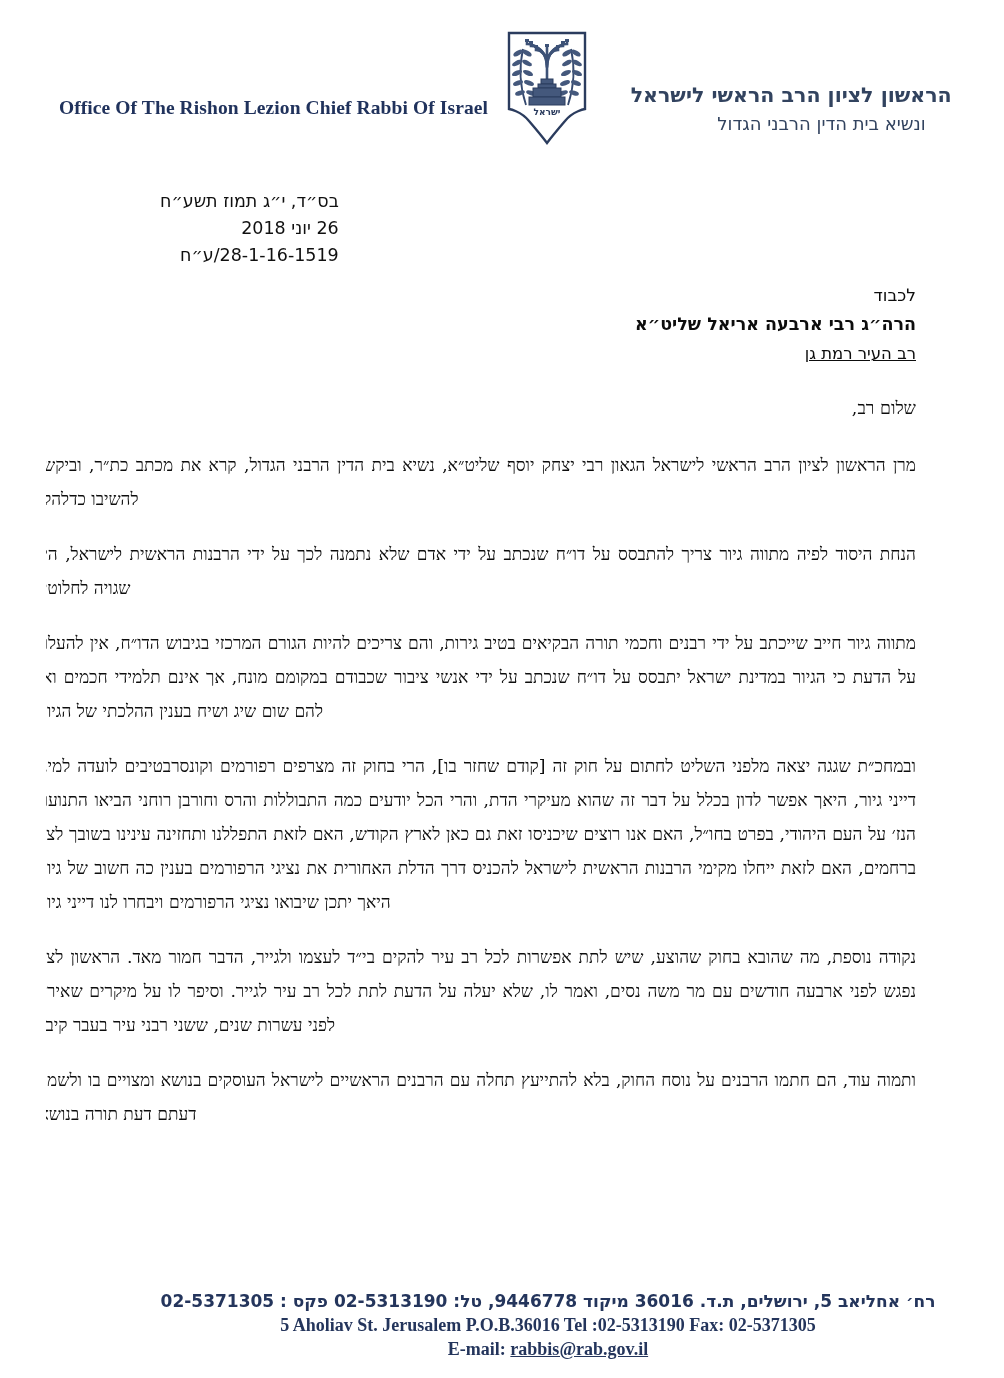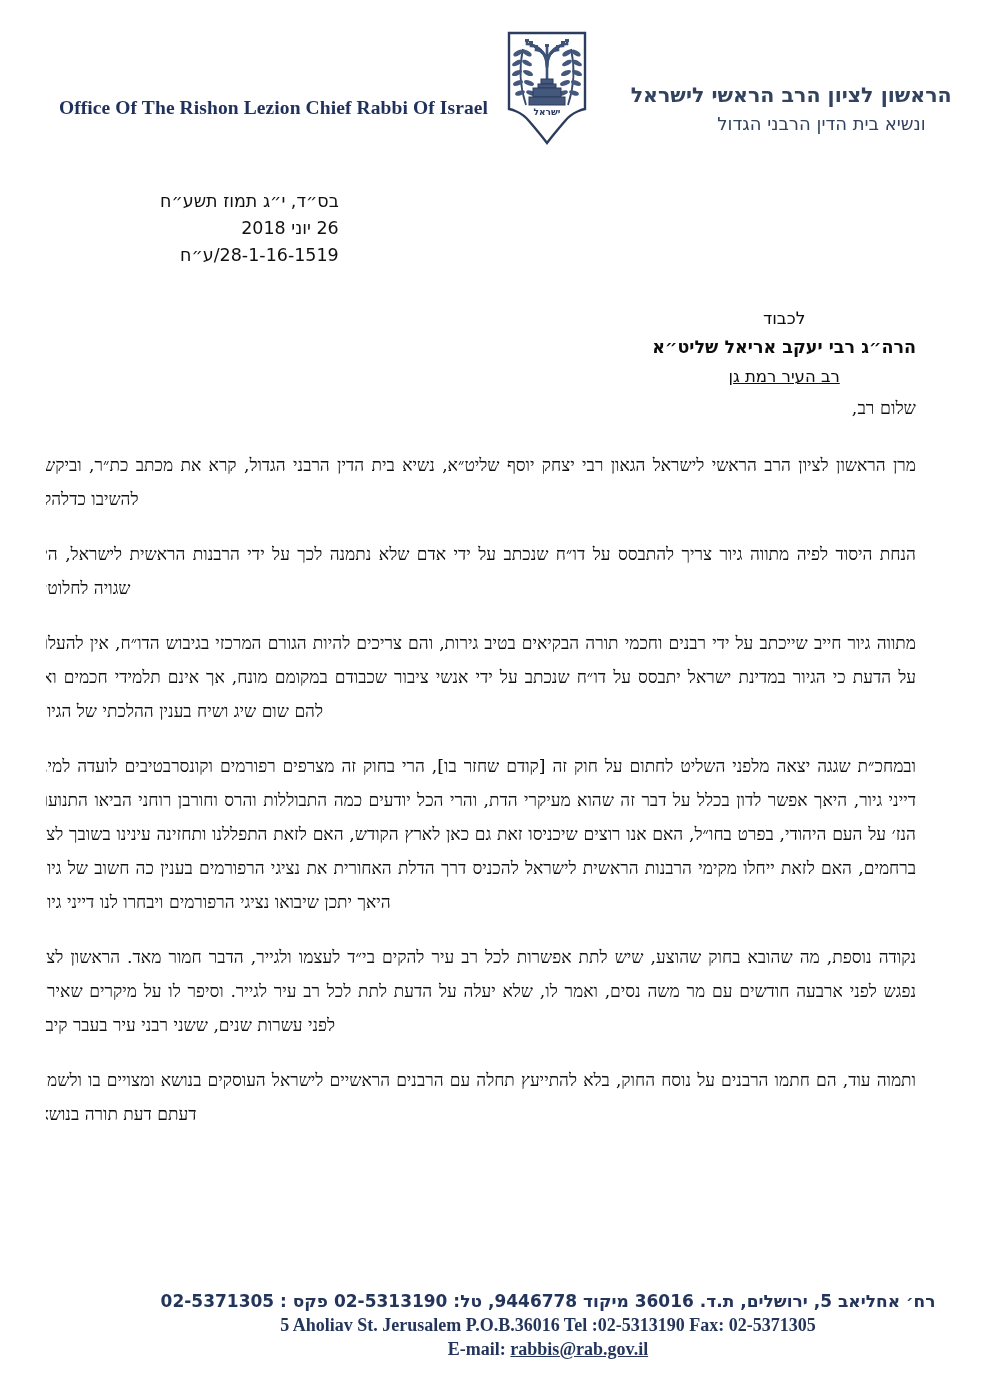--- a/index.html
+++ b/index.html
@@ -94,25 +94,24 @@
     line-height: 27px;
   }
   .dateblock .dl { white-space: nowrap; }
 
   
   .addressee {
     position: absolute;
     top: 282px;
     right: 42px;
     direction: rtl;
-    text-align: center;
+    text-align: right;
     color: #0d0d0d;
     font-family: "DejaVu Sans", sans-serif;
     line-height: 27px;
-    margin-top: 23px;
   }
   .addressee .to     { font-size: 17px; }
   .addressee .name   { font-size: 17.5px; font-weight: bold; margin-top: 2px;}
   .addressee .role   { font-size: 16.5px; text-decoration: underline; margin-top: 2px;}
 
   
   .salutation {
     position: absolute;
     top: 398px;
     right: 42px;
@@ -264,21 +263,21 @@
   </div>
 
   <div class="dateblock">
     <div class="dl">בס״ד, י״ג תמוז תשע״ח</div>
     <div class="dl">26 יוני 2018</div>
     <div class="dl">28-1-16-1519/ע״ח</div>
   </div>
 
   <div class="addressee">
     <div class="to">לכבוד</div>
-    <div class="name">הרה״ג רבי יעקב אריאל שליט״א</div>
+    <div class="name">הרה״ג רבי ארבעה אריאל שליט״א</div>
     <div class="role">רב העיר רמת גן</div>
   </div>
 
   <div class="salutation">שלום רב,</div>
 
   <div class="body">
     <p class="just">מרן הראשון לציון הרב הראשי לישראל הגאון רבי יצחק יוסף שליט״א, נשיא בית הדין הרבני הגדול, קרא את מכתב כת״ר, וביקשני להשיבו כדלהלן:</p>
     <p class="just">הנחת היסוד לפיה מתווה גיור צריך להתבסס על דו״ח שנכתב על ידי אדם שלא נתמנה לכך על ידי הרבנות הראשית לישראל, היא שגויה לחלוטין.</p>
     <p class="just">מתווה גיור חייב שייכתב על ידי רבנים וחכמי תורה הבקיאים בטיב גירות, והם צריכים להיות הגורם המרכזי בגיבוש הדו״ח, אין להעלות על הדעת כי הגיור במדינת ישראל יתבסס על דו״ח שנכתב על ידי אנשי ציבור שכבודם במקומם מונח, אך אינם תלמידי חכמים ואין להם שום שיג ושיח בענין ההלכתי של הגיור.</p>
     <p class="just">ובמחכ״ת שגגה יצאה מלפני השליט לחתום על חוק זה [קודם שחזר בו], הרי בחוק זה מצרפים רפורמים וקונסרבטיבים לועדה למינוי דייני גיור, היאך אפשר לדון בכלל על דבר זה שהוא מעיקרי הדת, והרי הכל יודעים כמה התבוללות והרס וחורבן רוחני הביאו התנועות הנז׳ על העם היהודי, בפרט בחו״ל, האם אנו רוצים שיכניסו זאת גם כאן לארץ הקודש, האם לזאת התפללנו ותחזינה עינינו בשובך לציון ברחמים, האם לזאת ייחלו מקימי הרבנות הראשית לישראל להכניס דרך הדלת האחורית את נציגי הרפורמים בענין כה חשוב של גיור. היאך יתכן שיבואו נציגי הרפורמים ויבחרו לנו דייני גיור.</p>

